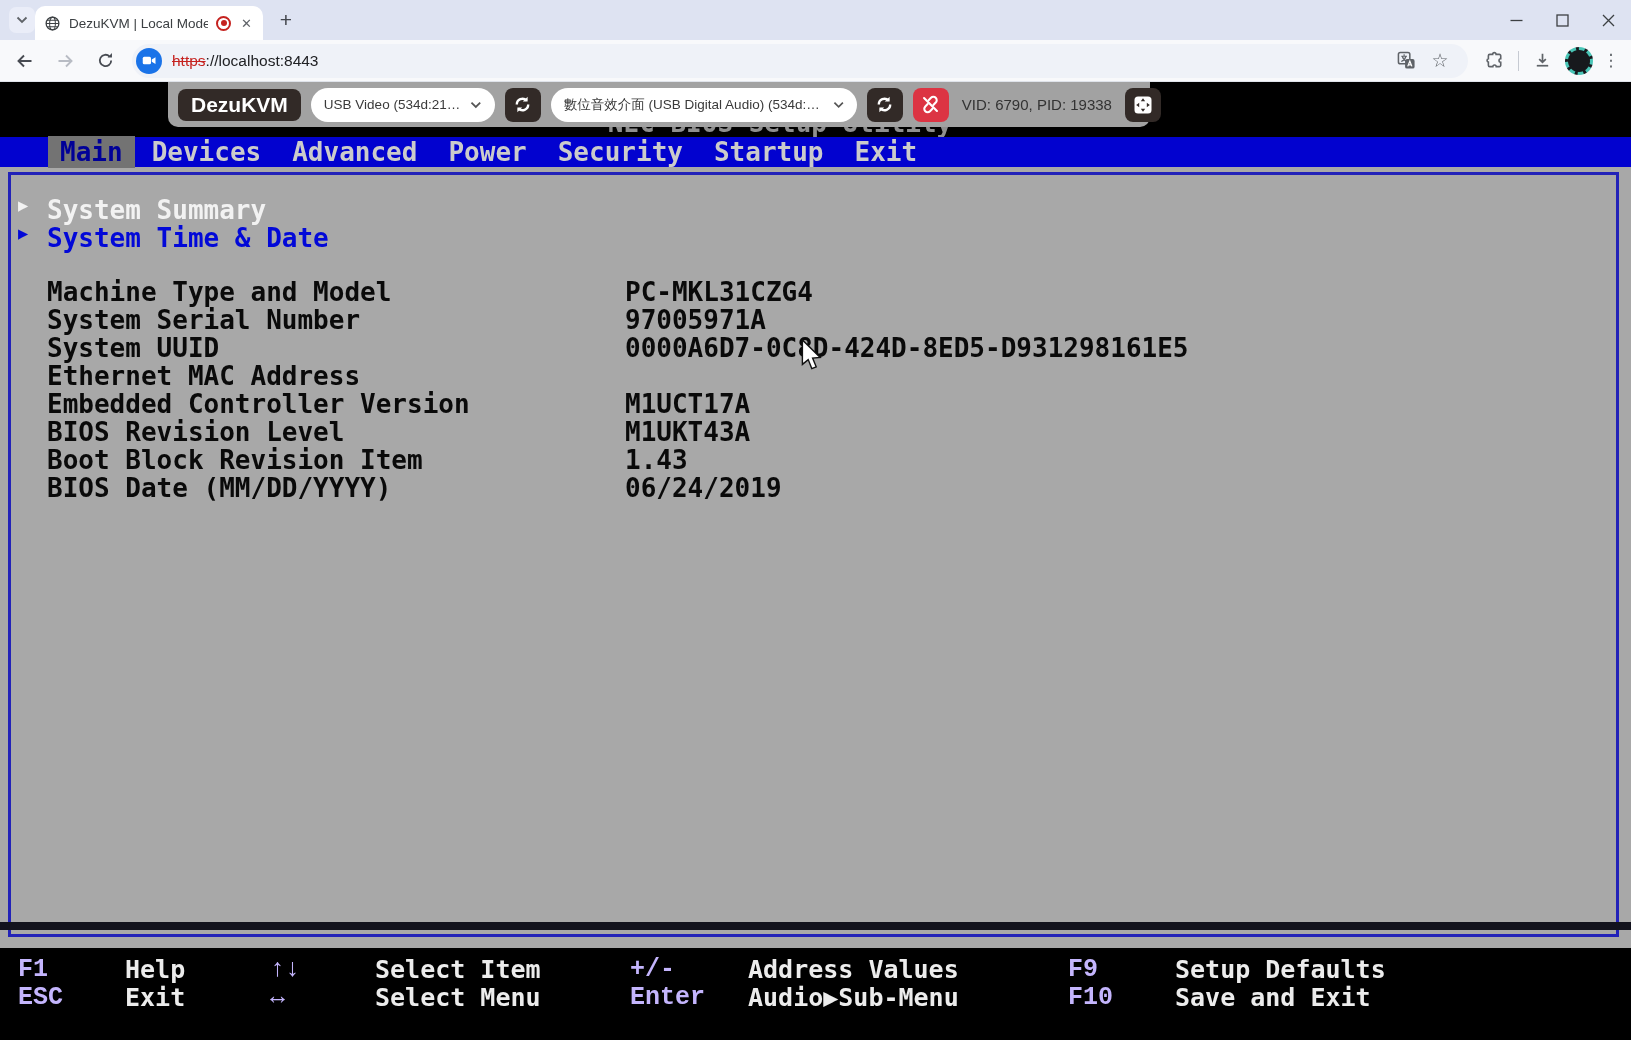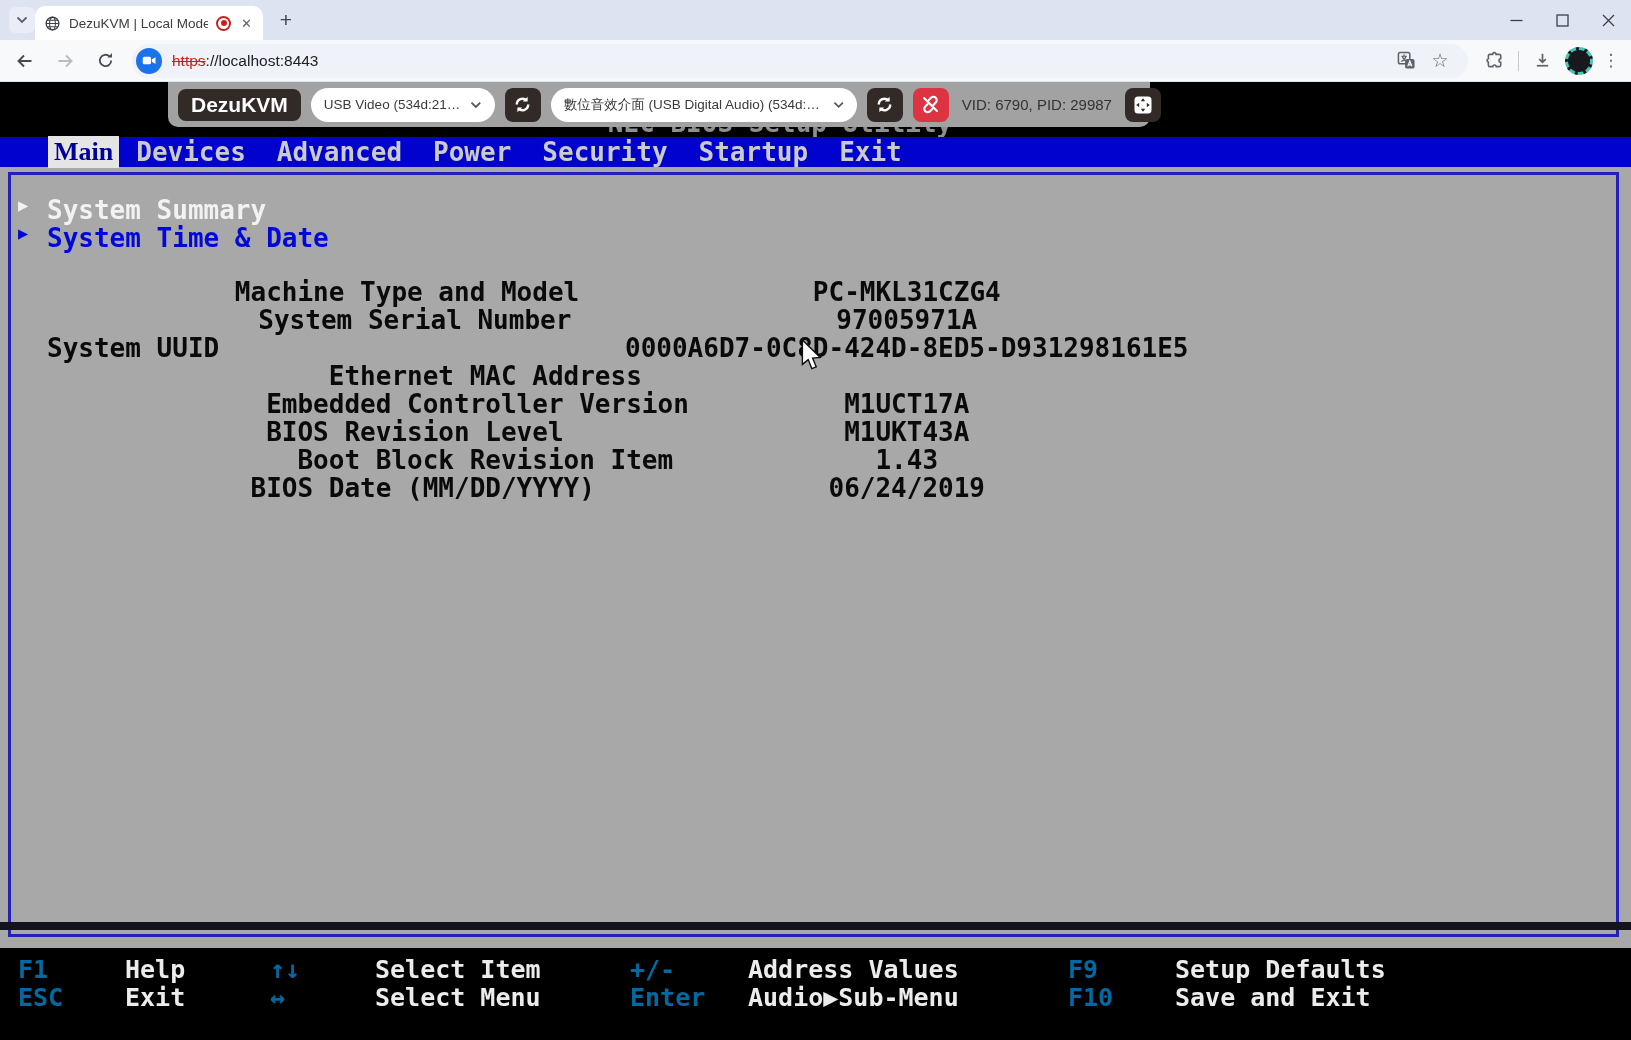--- a/index.html
+++ b/index.html
@@ -53,37 +53,37 @@
   .dd-video { width:184px; } .dd-audio { width:306px; }
   .dd span { overflow:hidden; text-overflow:ellipsis; }
   .kbtn { width:36px; height:34px; border-radius:8px; background:#322a27; flex:none;
           display:flex; align-items:center; justify-content:center; }
   .kbtn.red { background:#dc3443; }
   .vid-text { font-size:15px; color:#333; white-space:nowrap; padding:0 3px; }
 
   .bios-menu { position:absolute; top:55px; left:0; width:100%; height:30px; background:#0202cf;
                display:flex; align-items:center; padding-left:62px; gap:31px;
                font:bold 26px "DejaVu Sans Mono",monospace; color:#cbcbcb; z-index:2; }
-  .bios-menu .item.active { background:#e5e5e5; color:#000098; padding:1px 6px; margin:0 -14px;font-family:Liberation Serif, serif; }
+  .bios-menu .item.active { background:#737373; color:#000098; padding:1px 12px; margin:0 -14px; }
 
   .bios-content { position:absolute; top:85px; left:0; width:100%; height:781px; background:#a8a8a8; }
   .frame { position:absolute; left:8px; top:5px; width:1611px; height:765px; border:3px solid #2222b8; }
   .links { position:absolute; top:28px; left:0; padding-left:18px; }
   .link-row { height:28px; line-height:28px; display:flex; font:bold 26px "DejaVu Sans Mono",monospace; color:#f2f2f2; }
   .link-row .bullet { width:29px; font-size:17px; }
   .link-row.blue { color:#0208d8; }
   .details { position:absolute; top:111px; left:0; padding-left:47px;
              font:bold 26px "DejaVu Sans Mono",monospace; color:#0a0a0a; }
-  .d-row { height:28px; line-height:28px; display:flex;justify-content:center; }
+  .d-row { height:28px; line-height:28px; display:flex; }
   .d-label { width:578px; flex:none; }
 
   .help { position:absolute; top:866px; left:0; width:100%; height:92px; padding-top:8px; background:#000;
           font:bold 25px "DejaVu Sans Mono",monospace; }
   .h-row { height:28px; line-height:28px; display:flex; padding-left:18px; white-space:nowrap; }
-  .h-key { color:#0369a1; flex:none; }
+  .h-key { color:#c4b5fd; flex:none;font-family:Liberation Mono, monospace; }
   .h-label { color:#ececec; flex:none; }
   .hc1{width:107px}.hc2{width:145px}.hc3{width:105px}.hc4{width:255px}.hc5{width:118px}.hc6{width:320px}.hc7{width:107px}
 
   .bottom-strip { position:absolute; bottom:0; left:0; width:100%; height:8px; background:#13131d; }
   .cursor { position:absolute; left:800px; top:256px; z-index:20; }
 </style>
 </head>
 <body>
 
 <div class="tabstrip">
@@ -209,21 +209,21 @@
           <path d="M4.6 18.2v-5.1h5.1z" fill="#fff"></path>
         </svg>
     </div>
     <div class="kbtn red">
       <svg viewBox="0 0 20 20" width="19" height="19">
           <path d="M8 5.5 10.5 3a3.5 3.5 0 0 1 5 5L13 10.5" fill="none" stroke="#fff" stroke-width="2.2" stroke-linecap="round"></path>
           <path d="M7 9.5 4.5 12a3.5 3.5 0 0 0 5 5L12 14.5" fill="none" stroke="#fff" stroke-width="2.2" stroke-linecap="round"></path>
           <line x1="3.2" y1="3.2" x2="16.8" y2="16.8" stroke="#fff" stroke-width="2.2" stroke-linecap="round"></line>
         </svg>
     </div>
-    <span class="vid-text">VID: 6790, PID: 29987</span>
+    <span class="vid-text">VID: 6790, PID: 19338</span>
     <div class="kbtn">
       <svg viewBox="0 0 20 20" width="20" height="20">
           <rect x="1.5" y="1.5" width="17" height="17" rx="3.5" fill="#fff"></rect>
           <path d="M10 3.2l2.2 3H7.8z" fill="#322a27"></path>
           <path d="M10 16.8l-2.2-3h4.4z" fill="#322a27"></path>
           <path d="M3.2 10l3-2.2v4.4z" fill="#322a27"></path>
           <path d="M16.8 10l-3 2.2V7.8z" fill="#322a27"></path>
         </svg>
     </div>
   </div>

